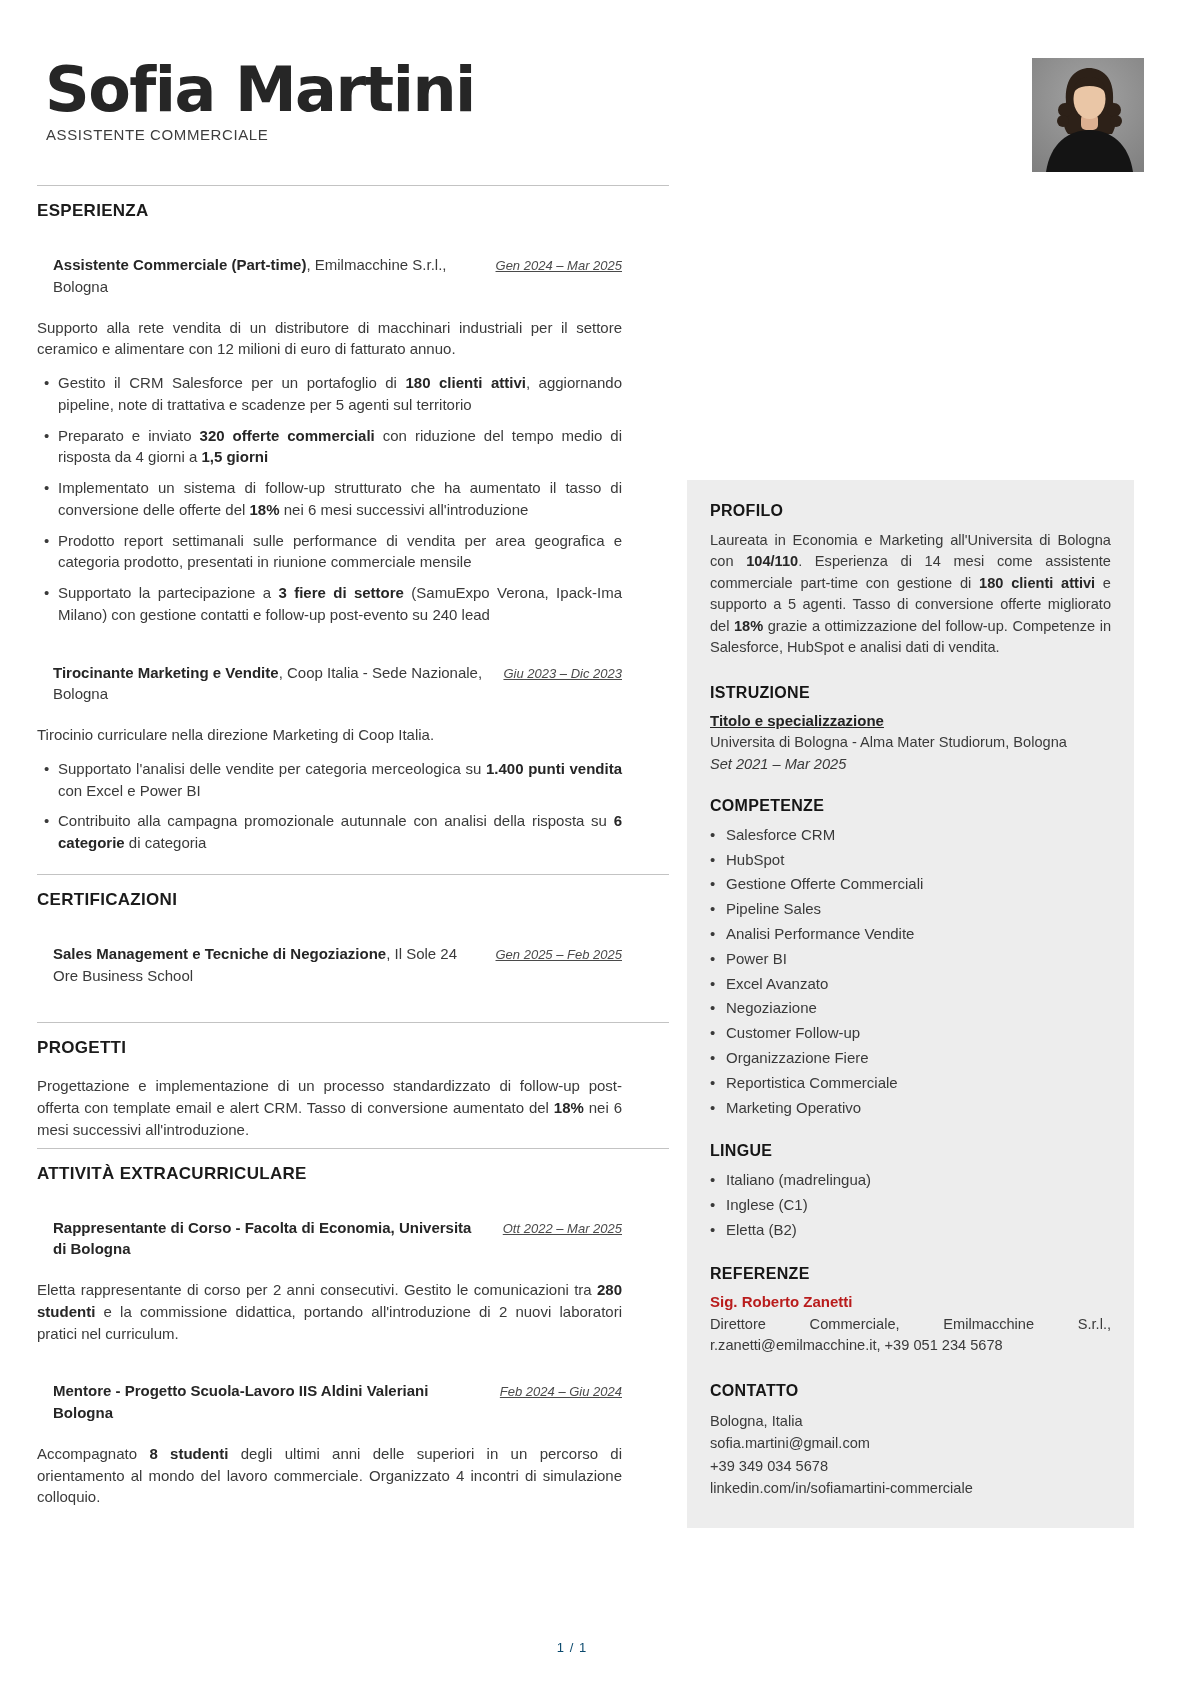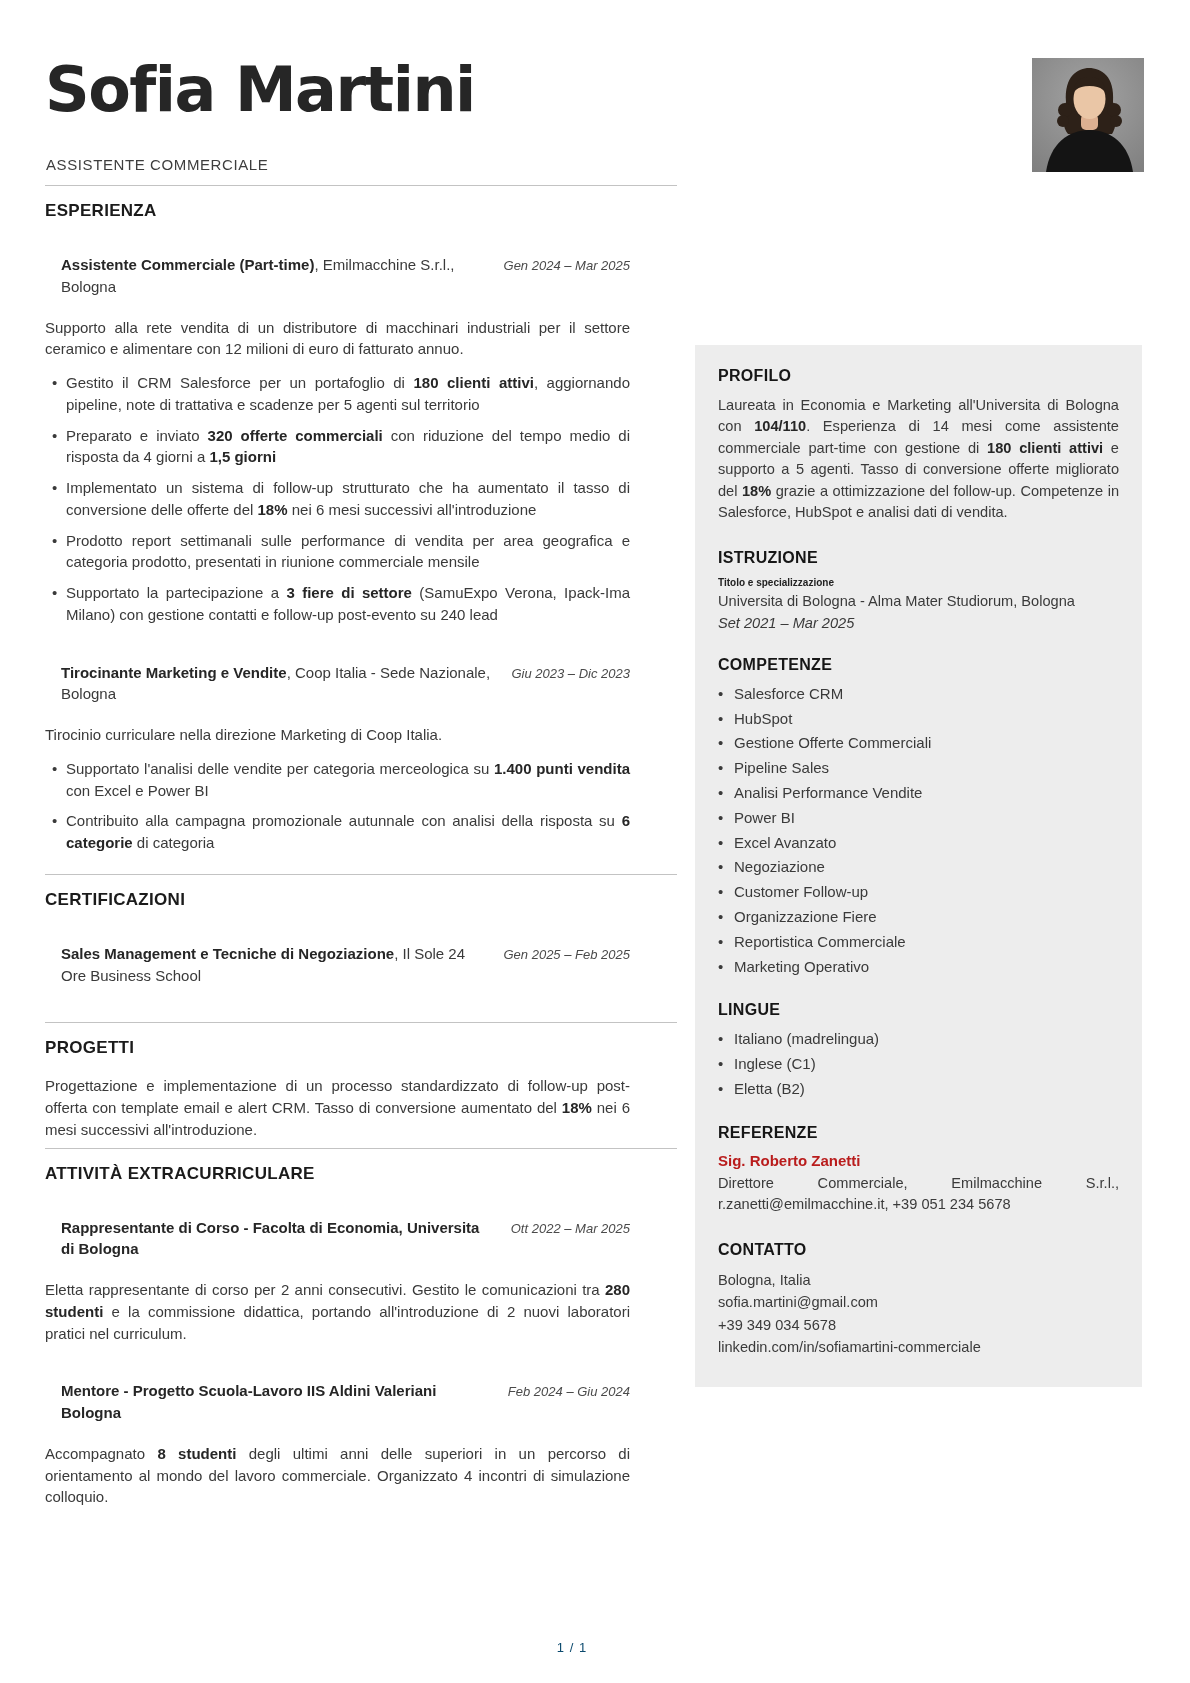--- a/index.html
+++ b/index.html
@@ -3,50 +3,50 @@
 <meta charset="utf-8">
 <style>
   html,body{margin:0;padding:0;background:#ffffff;}
   .page{
     position:relative;width:1144px;height:1683px;background:#ffffff;overflow:hidden;
     font-family:"Liberation Sans","DejaVu Sans",sans-serif;color:#3a3a3a;
   }
   
   .name{position:absolute;left:45px;top:56px;margin:0;font-size:62px;font-weight:700;
     letter-spacing:-1.5px;color:#262626;line-height:1.1;font-family:"DejaVu Sans","Liberation Sans",sans-serif;}
-  .role{position:absolute;left:46px;top:156px;font-size:15px;letter-spacing:.6px;color:#3e3e3e;}
+  .role{position:absolute;left:46px;top:126px;font-size:15px;letter-spacing:.6px;color:#3e3e3e;}
   .photo{position:absolute;left:1032px;top:58px;width:115px;height:114px;overflow:hidden;}
   .photo svg{display:block;}
   
-  .columns{position:absolute;top:185px;left:45px;width:1100px;display:flex;align-items:center;}
+  .columns{position:absolute;top:185px;left:37px;width:1100px;display:flex;align-items:flex-end;}
   .leftcol{width:585px;flex:0 0 585px;}
   .sidebar{margin-left:65px;width:447px;box-sizing:border-box;margin-top:19px;
     background:#ededed;padding:22px 23px 28px 23px;}
   
   .rule{width:632px;height:0;border-top:1px solid #c3c3c3;}
   .ltitle{font-size:17px;font-weight:700;color:#1b1b1b;letter-spacing:.3px;margin:15px 0 17px 0;}
   .lsec{margin-bottom:7px;}
   .item{margin-bottom:20px;}
   .item-head{display:flex;align-items:baseline;}
   .item-title{flex:1;margin:16px;font-size:15px;font-weight:400;line-height:1.45;color:#3a3a3a;}
-  .date{font-size:13px;font-style:italic;color:#4a4a4a;white-space:nowrap;margin-left:0;}
+  .date{font-size:13px;font-style:italic;color:#4a4a4a;white-space:nowrap;margin-left:0;text-decoration:underline;}
   .summary,.para{margin:3px 0 0 0;text-align:justify;line-height:1.45;font-size:15px;}
   .bullets{list-style:none;margin:12px 0 0 0;padding:0;font-size:15px;}
   .bullets li{position:relative;padding-left:21px;margin-bottom:9px;text-align:justify;line-height:1.45;}
   .bullets li::before{content:"\2022";position:absolute;left:7px;color:#3a3a3a;}
   .b{font-weight:700;color:#262626;}
   
   .ssec{margin-bottom:25px;}
   .ssec:last-child{margin-bottom:0;}
   .stitle{font-size:16px;font-weight:700;color:#161616;letter-spacing:.3px;margin:0 0 10px 0;}
   .stext{margin:0;text-align:justify;line-height:1.47;font-size:14.6px;}
   .slist{list-style:none;margin:0;padding:0;font-size:15px;}
   .slist li{position:relative;padding-left:16px;margin-bottom:5px;line-height:1.32;}
   .slist li::before{content:"\2022";position:absolute;left:0;}
-  .edu-degree{margin:0 0 3px 0;font-size:10px;font-weight:700;color:#222222;}
+  .edu-degree{margin:0 0 3px 0;font-size:15px;font-weight:700;color:#222222;text-decoration:underline;}
   .edu-school{margin:0;font-size:14.6px;line-height:1.45;}
   .edu-period{margin:3px 0 0 0;font-size:14.6px;font-style:italic;}
   .ref-name{margin:0 0 4px 0;font-size:15px;font-weight:700;color:#b91c1c;}
   .contact-line{font-size:14.6px;line-height:1.55;}
   
   .footer{position:absolute;left:0;bottom:28px;width:100%;text-align:center;
     font-size:13px;color:#0c4a6e;letter-spacing:1px;}
 </style>
 </head>
 <body>

